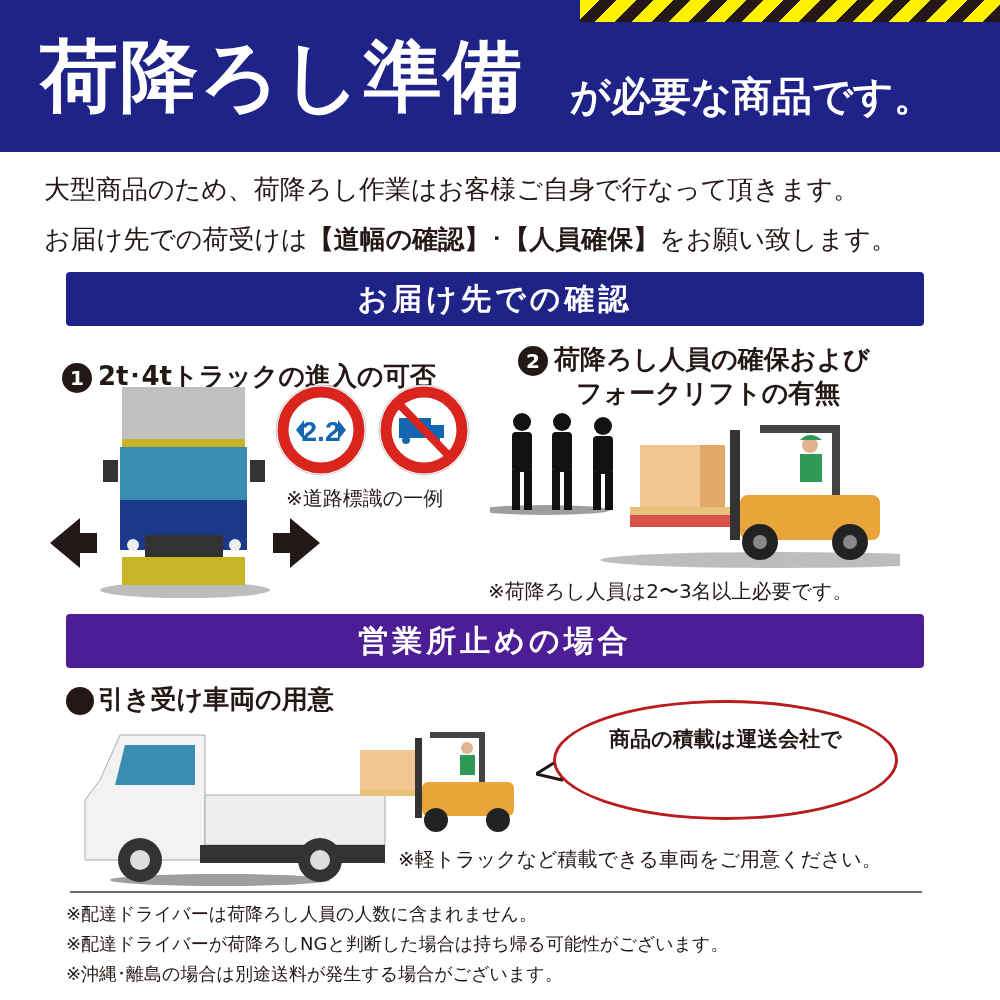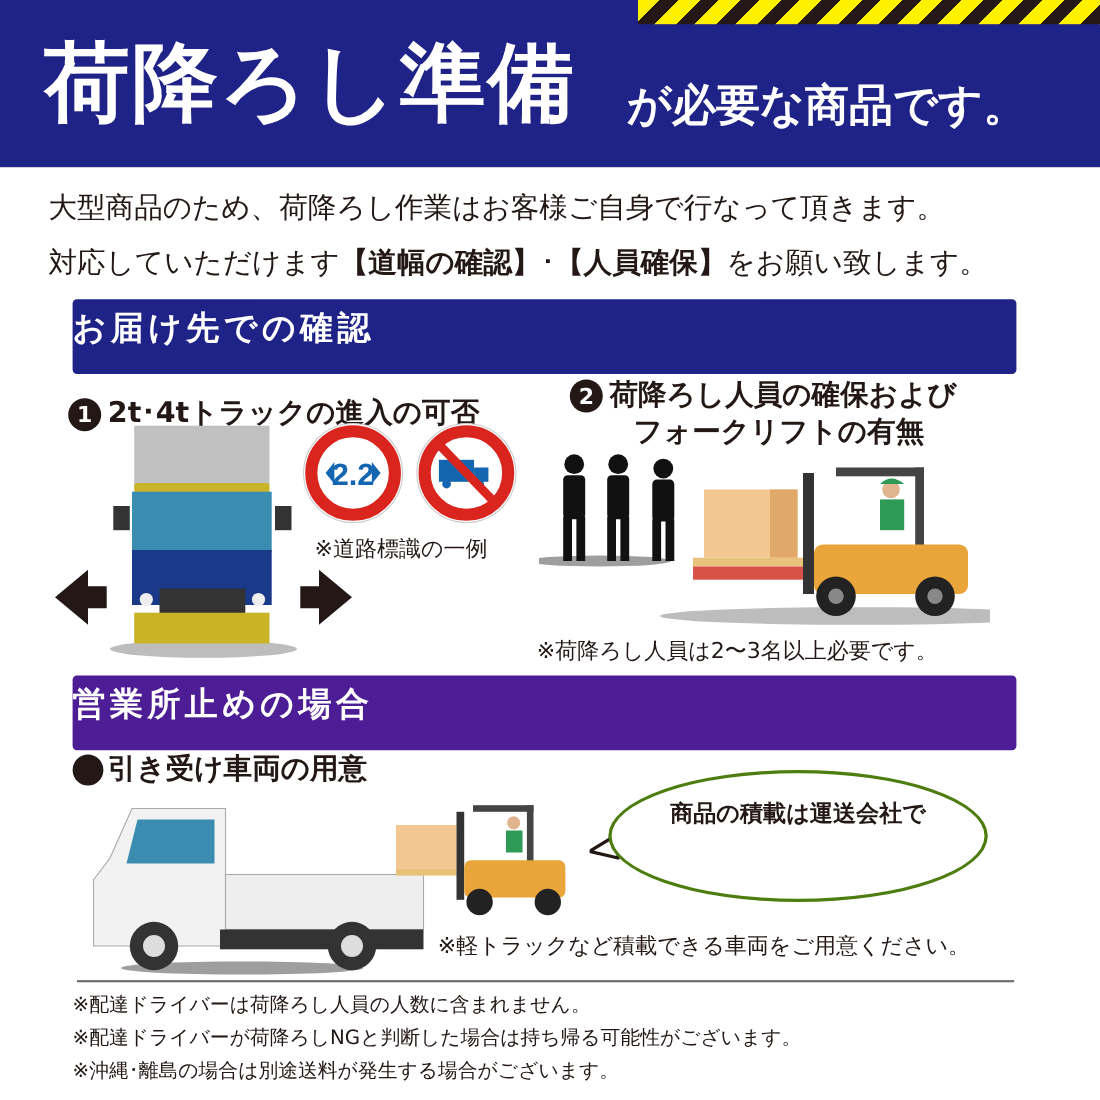--- a/index.html
+++ b/index.html
@@ -9,45 +9,45 @@
   
   .header { left:0; top:0; width:1000px; height:152px; background:#1f2287; }
   .hazard { left:580px; top:0; width:420px; height:22px;
     background: repeating-linear-gradient(135deg, #fff100 0 14px, #231815 14px 26px); }
   .title-main { left:40px; top:26px; color:#fff; font-size:78px; font-weight:bold; letter-spacing:2px; line-height:100px; white-space:nowrap;text-align:center; }
   .title-sub { left:570px; top:66px; color:#fff; font-size:40px; font-weight:bold; line-height:60px; white-space:nowrap;text-align:right; }
 
   .intro { left:44px; width:920px; font-size:26px; line-height:34px; white-space:nowrap; }
   .intro b { font-weight:bold; }
 
-  .banner { left:66px; width:858px; height:68px; border-radius:4px; color:#fff; font-size:30px; font-weight:bold; text-align:left; line-height:54px; letter-spacing:4px; }
+  .banner { left:66px; width:858px; height:54px; border-radius:4px; color:#fff; font-size:30px; font-weight:bold; text-align:center; line-height:54px; letter-spacing:4px; }
   .banner.navy { top:272px; background:#1f2287; }
   .banner.teal { top:614px; background:#4c1d95; }
 
   .sec-h { font-size:26px; font-weight:bold; line-height:34px; white-space:nowrap; }
   .num { display:inline-block; width:30px; height:30px; border-radius:50%; background:#231815; color:#fff; font-size:20px; text-align:center; line-height:30px; vertical-align:middle; margin-right:6px; }
   .dot { display:inline-block; width:28px; height:28px; border-radius:50%; background:#231815; vertical-align:middle; margin-right:4px; }
   .note { font-size:20px; line-height:26px; white-space:nowrap; }
 
   .footer-line { left:70px; top:891px; width:852px; height:2px; background:#6e6e6e; }
   .foot { left:66px; font-size:18px; line-height:24px; white-space:nowrap; }
 
-  .bubble { left:553px; top:700px; width:345px; height:120px; border:3px solid #4d7c0f; border-radius:50%; background:#fff; text-align:center; font-size:21px; font-weight:bold; line-height:36px; padding-top:18px; box-sizing:border-box; }
+  .bubble { left:553px; top:700px; width:345px; height:120px; border:3px solid #b91c1c; border-radius:50%; background:#fff; text-align:center; font-size:21px; font-weight:bold; line-height:36px; padding-top:18px; box-sizing:border-box; }
 </style>
 </head>
 <body>
 
 <div class="abs header"></div>
 <div class="abs hazard"></div>
 <div class="abs title-main">荷降ろし準備</div>
 <div class="abs title-sub">が必要な商品です。</div>
 
 <div class="abs intro" style="top:172px;">大型商品のため、荷降ろし作業はお客様ご自身で行なって頂きます。</div>
 <div class="abs intro" style="top:222px;">
-  <span>対応していただけます</span><b>【道幅の確認】</b><span>･</span><b>【人員確保】</b><span>をお願い致します。</span>
+  <span>お届け先での荷受けは</span><b>【道幅の確認】</b><span>･</span><b>【人員確保】</b><span>をお願い致します。</span>
 </div>
 
 <div class="abs banner navy">お届け先での確認</div>
 
 <div class="abs sec-h" style="left:62px; top:359px;">
   <span class="num">1</span><span>2t･4tトラックの進入の可否</span>
 </div>
 
 <svg class="abs" style="left:45px; top:385px;" width="280" height="215">
   <ellipse cx="140" cy="205" rx="85" ry="8" fill="#bdbdbd"></ellipse>

